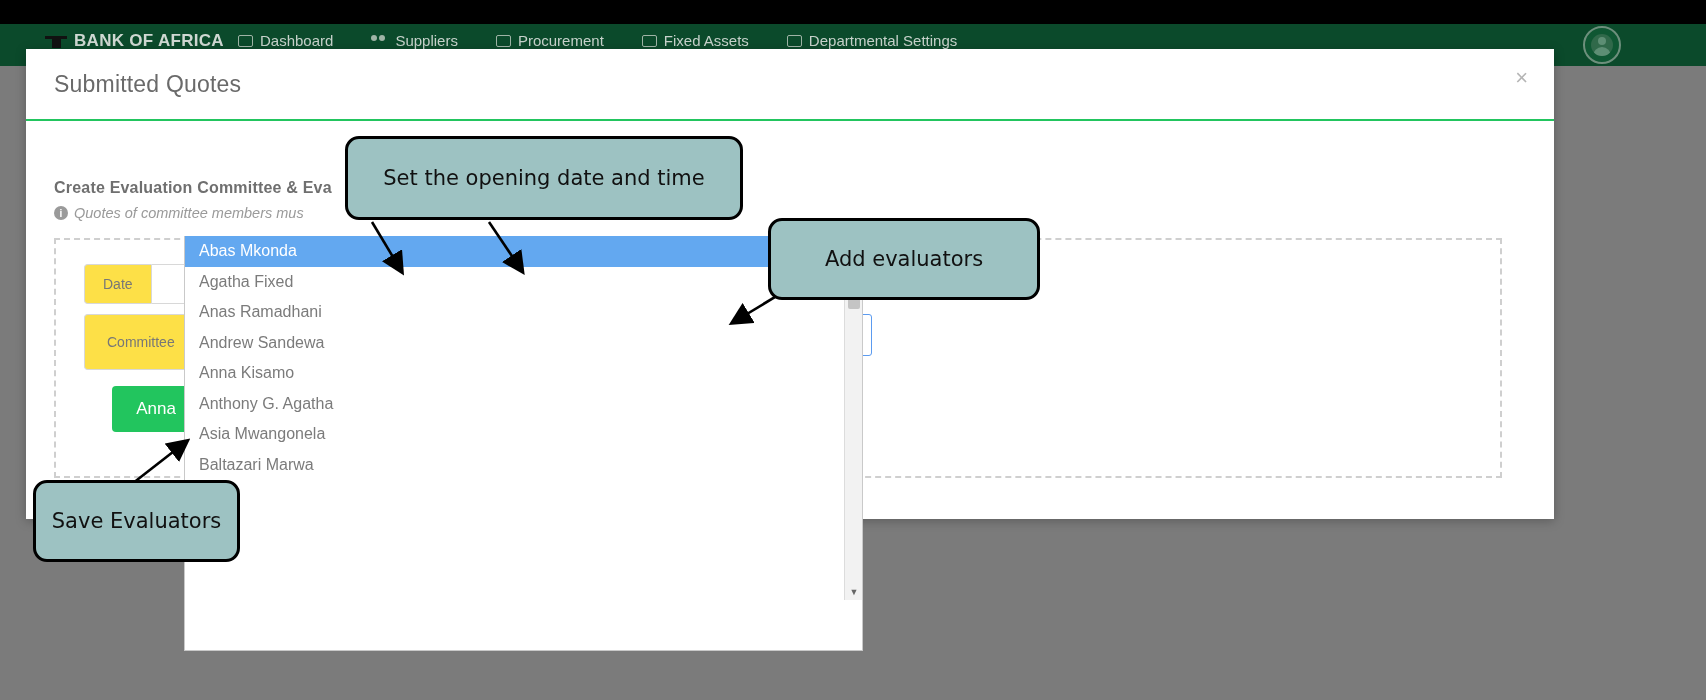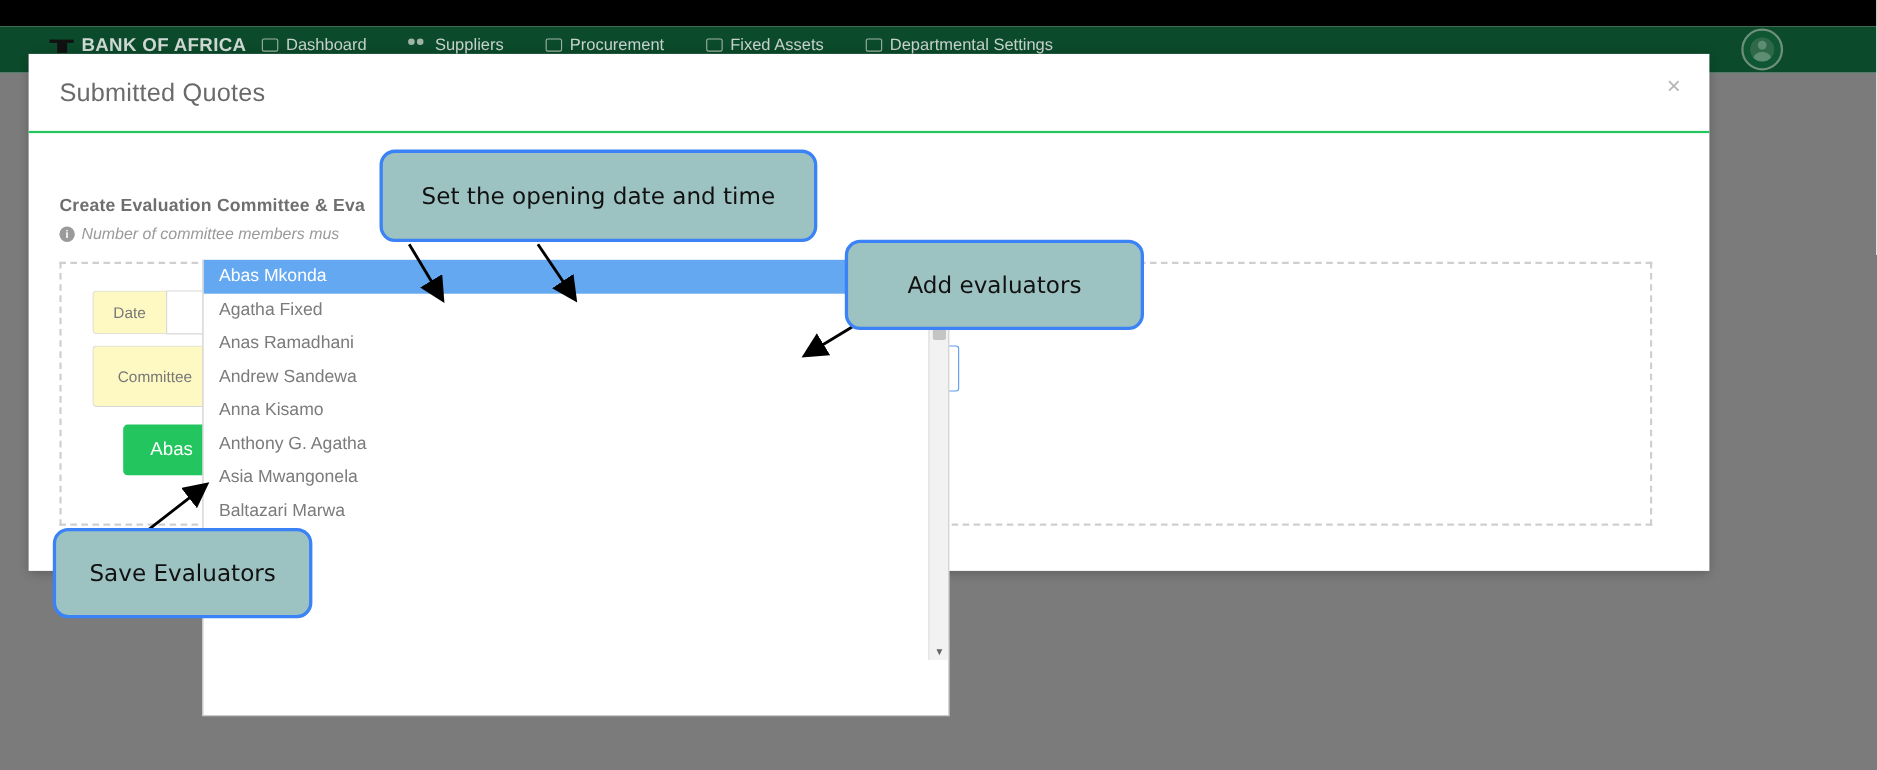--- a/index.html
+++ b/index.html
@@ -153,21 +153,21 @@
   .dashed-box {
     position: absolute; left: 28px; top: 117px;
     width: 1448px; height: 240px;
     border: 2px dashed #cfcfcf;
   }
 
   
   .row1 { position: absolute; left: 58px; top: 143px; display: flex; gap: 0; }
   .igroup { display: flex; align-items: stretch; }
   .iaddon {
-    background: #fef9c3;
+    background: #fde047;
     border: 1px solid #d8d8d8;
     border-right: none;
     border-radius: 4px 0 0 4px;
     font-size: 14px; color: #777;
     display: flex; align-items: center; justify-content: center;
     padding: 0 18px;
     height: 40px;
     white-space: nowrap;
   }
   .ifield {
@@ -243,33 +243,33 @@
     width: 12px; height: 54px;
     background: #c4c4c4;
     border-radius: 2px;
     cursor: pointer;
   }
 
   
   .callout {
     position: absolute;
     background: #9dc2c2;
-    border: 3px solid #3b82f6;
+    border: 3px solid #000000;
     border-radius: 14px;
     color: #111;
     font-size: 21px;
     display: flex; align-items: center; justify-content: center;
     text-align: center;
     z-index: 60;
     padding: 0 14px;
     font-family: "DejaVu Sans", sans-serif;
   }
   #callout-datetime { left: 345px; top: 136px; width: 398px; height: 84px; }
   #callout-evaluators { left: 768px; top: 218px; width: 272px; height: 82px; }
-  #callout-save { left: 48px; top: 480px; width: 236px; height: 82px; }
+  #callout-save { left: 33px; top: 480px; width: 207px; height: 82px; }
 
   .arrow-svg { position: absolute; left: 0; top: 0; width: 1706px; height: 700px; z-index: 55; pointer-events: none; }
 </style>
 </head>
 <body>
 
 <div id="screen">
 
   <div class="page-bg"></div>
   <div class="gray-area"></div>
@@ -316,21 +316,21 @@
     <div class="modal-head">
       <div class="modal-title">Submitted Quotes</div>
       <button class="modal-close">×</button>
     </div>
 
     <div class="modal-body">
       <div class="section-title">Create Evaluation Committee &amp; Eva</div>
 
       <div class="section-note">
         <span class="info-ico">i</span>
-        <span>Number of committee members mus</span>
+        <span>Quotes of committee members mus</span>
       </div>
 
       <div class="dashed-box"></div>
 
       <div class="row1">
         <div class="igroup">
           <span class="iaddon">Date</span>
           <input class="ifield date-f" type="text" value="" style="">
         </div>
         <div class="igroup time-g">
@@ -338,21 +338,21 @@
           <input class="ifield time-f" type="text" value="10:00" style="">
         </div>
       </div>
 
       <div class="row2">
         <span class="iaddon committee-a">Committee</span>
         <input class="ifield committee-f" type="text" value="" style="">
       </div>
 
       <button class="save-btn">
-        <span>Abas</span>
+        <span>Anna</span>
         <svg class="floppy" viewBox="0 0 16 16">
           <path d="M1.5 1.5h10.2L14.5 4.3v10.2H1.5z" fill="none" stroke="#ffffff" stroke-width="1.4"></path>
           <rect x="4.3" y="1.8" width="6" height="4" fill="#ffffff"></rect>
           <rect x="4.3" y="9" width="7.4" height="5.2" fill="none" stroke="#ffffff" stroke-width="1.2"></rect>
         </svg>
       </button>
     </div>
   </div>
 
   <div class="dropdown">

